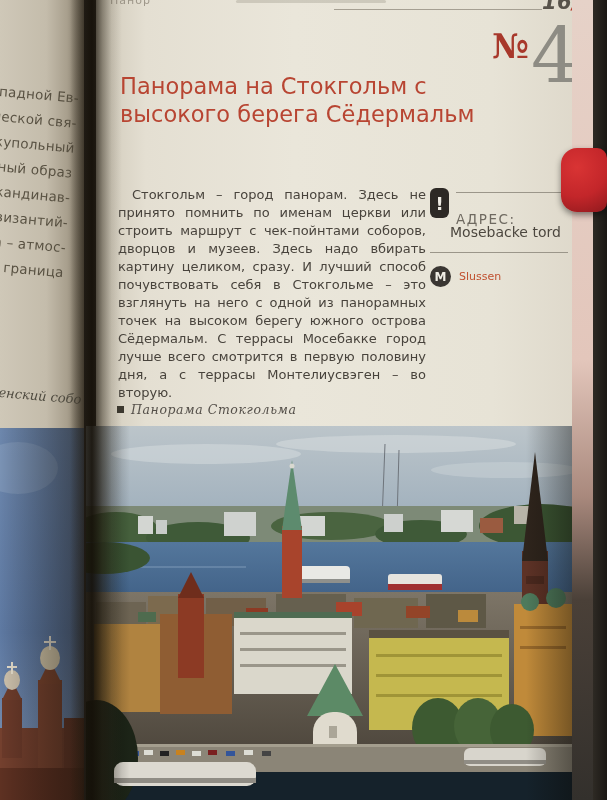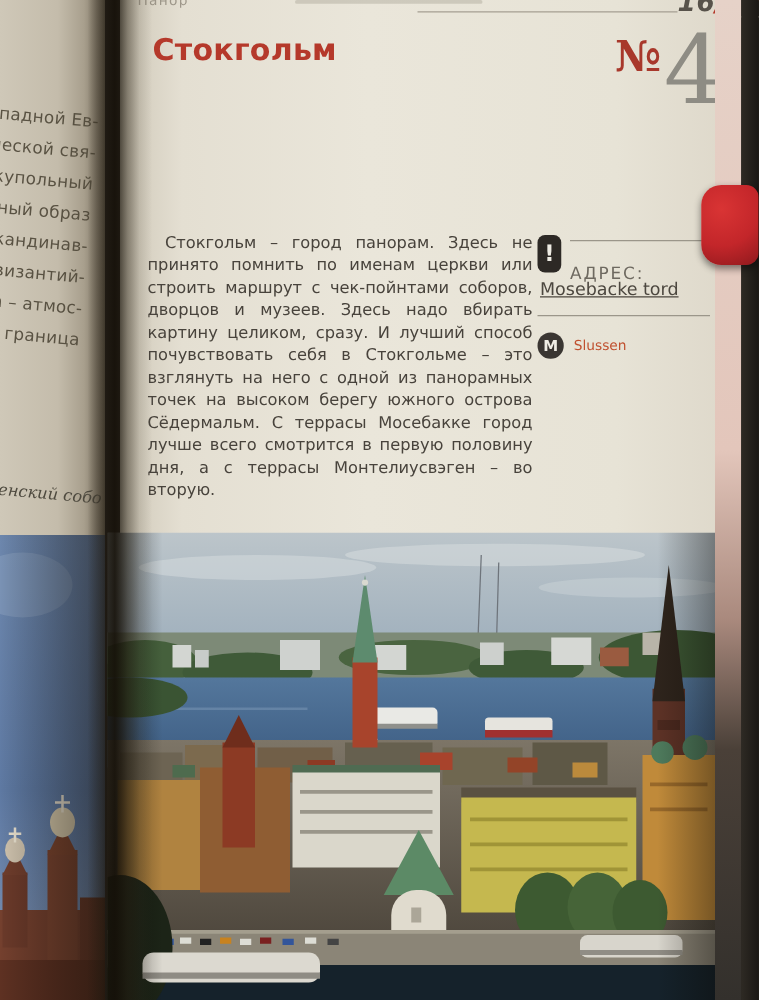--- a/index.html
+++ b/index.html
@@ -79,21 +79,21 @@
   .rule-top{left:26px;right:6px;top:4px;}
   .rule-bottom{left:0;right:6px;top:64px;}
   .warning-icon{
     position:absolute;left:0;top:0;width:19px;height:30px;background:#2d2925;
     border-radius:6px;color:#efece4;font-weight:bold;font-size:18px;
     display:flex;align-items:center;justify-content:center;
   }
   .address-label{
     position:absolute;left:26px;top:23px;font-size:13.5px;color:#6e6960;letter-spacing:1.5px;
   }
-  .address-value{position:absolute;left:2px;top:36px;font-size:14px;color:#4c473f;text-decoration:underline;}
+  .address-value{position:absolute;left:20px;top:36px;font-size:14px;color:#4c473f;}
   .metro-row{position:absolute;left:0;top:78px;display:flex;align-items:center;}
   .metro-icon{
     width:21px;height:21px;border-radius:50%;background:#3a3632;color:#f0ede5;
     font-size:12px;font-weight:bold;display:flex;align-items:center;justify-content:center;
     flex:0 0 auto;
   }
   .metro-station{margin-left:8px;font-size:11px;color:#c0502f;}
   
   .photo-caption{position:absolute;left:21px;top:402px;display:flex;align-items:center;}
   .caption-bullet{width:7px;height:7px;background:#3c382f;margin-right:7px;flex:0 0 auto;}
@@ -175,21 +175,21 @@
 
   <div class="right-page">
     <div class="running-header-fragment">Панор</div>
     <div class="header-smudge"></div>
     <div class="header-rule"></div>
     <div class="header-rule-short"></div>
     <div class="page-number">
       <span class="pn-left">16</span><span class="pn-right">/17</span>
     </div>
 
-    <div class="page-title">Стокгольм</div>
+    <div class="page-subtitle">Панорама на Стокгольм с высокого берега Сёдермальм</div>
 
     <div class="route-number">
       <span class="prefix">№</span>
       <span class="value">4</span>
     </div>
 
     <div class="body-text">
       <p>Стокгольм – город панорам. Здесь не принято помнить по именам церкви или строить маршрут с чек-пойнтами соборов, дворцов и музеев. Здесь надо вбирать картину целиком, сразу. И лучший способ почувствовать себя в Стокгольме – это взглянуть на него с одной из панорамных точек на высоком берегу южного острова Сёдермальм. С террасы Мосебакке город лучше всего смотрится в первую половину дня, а с террасы Монтелиусвэген – во вторую.</p>
     </div>
 
@@ -198,20 +198,24 @@
       <div class="warning-icon">!</div>
       <div class="address-label">АДРЕС:</div>
       <div class="address-value">Mosebacke tord</div>
       <div class="sidebar-rule rule-bottom"></div>
       <div class="metro-row">
         <div class="metro-icon">M</div>
         <div class="metro-station">Slussen</div>
       </div>
     </div>
 
+    <div class="photo-caption">
+      <div class="caption-bullet"></div>
+      <div class="caption-text">Панорама Стокгольма</div>
+    </div>
   </div>
 
   <div class="panorama-photo">
     <svg width="486" height="374" viewBox="0 0 486 374">
       <defs>
         <linearGradient id="psky" x1="0" y1="0" x2="0" y2="1">
           <stop offset="0" stop-color="#bcc5ca"></stop>
             <stop offset="1" stop-color="#9cadbb"></stop>
         </linearGradient>
         <linearGradient id="pwater" x1="0" y1="0" x2="0" y2="1">

